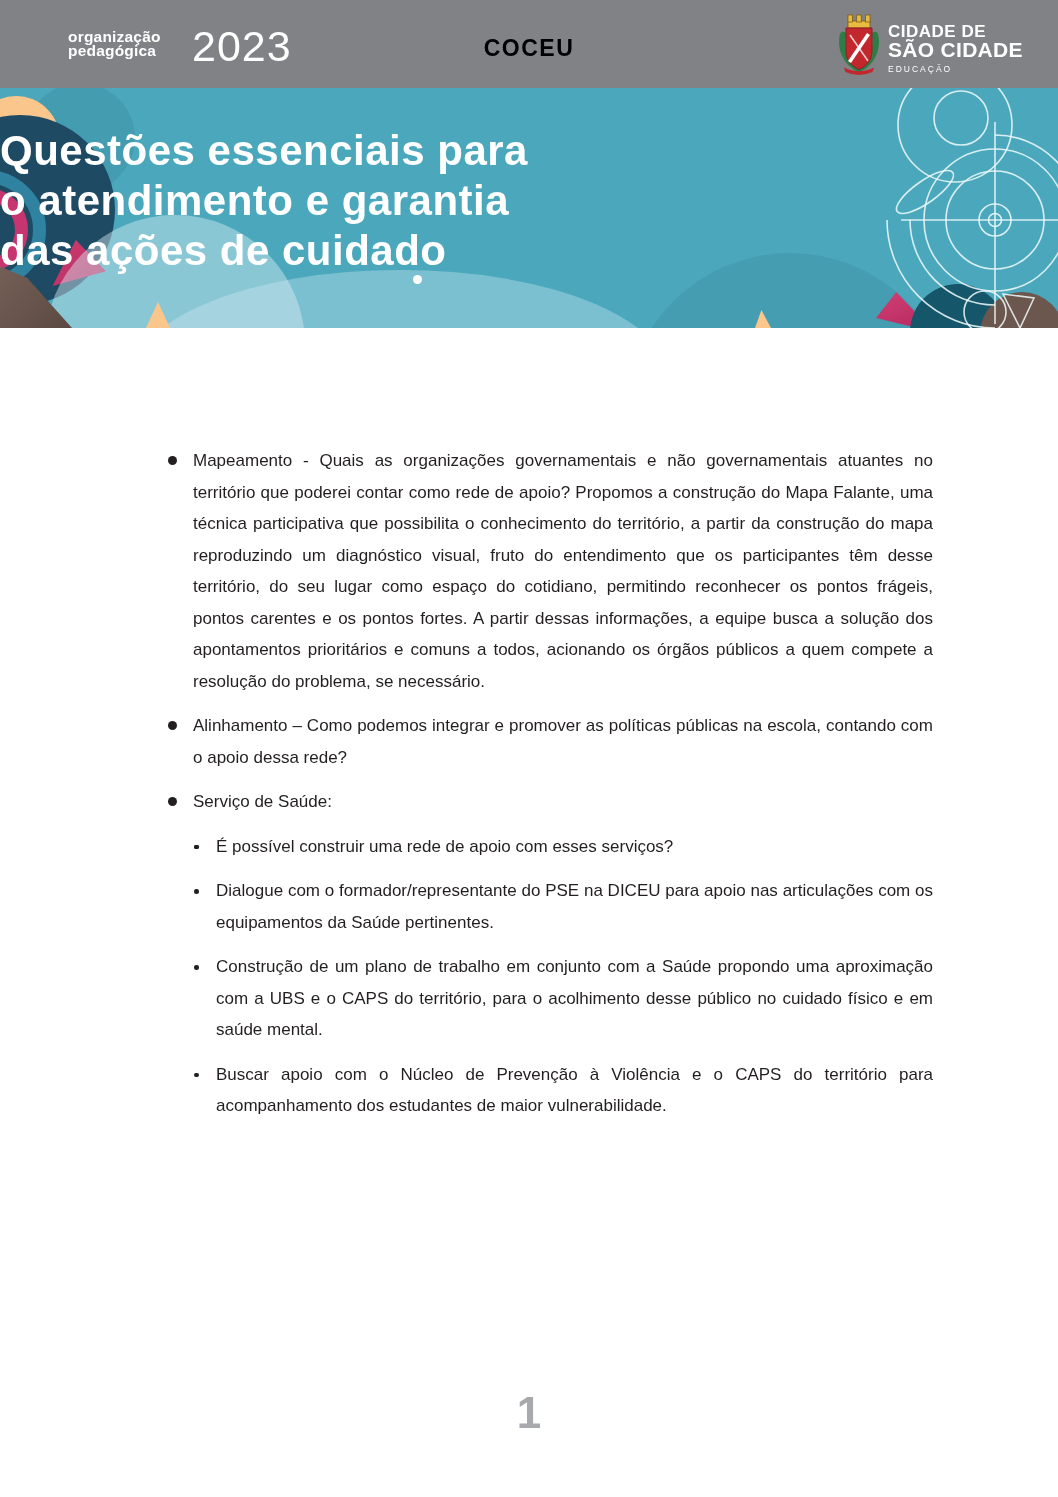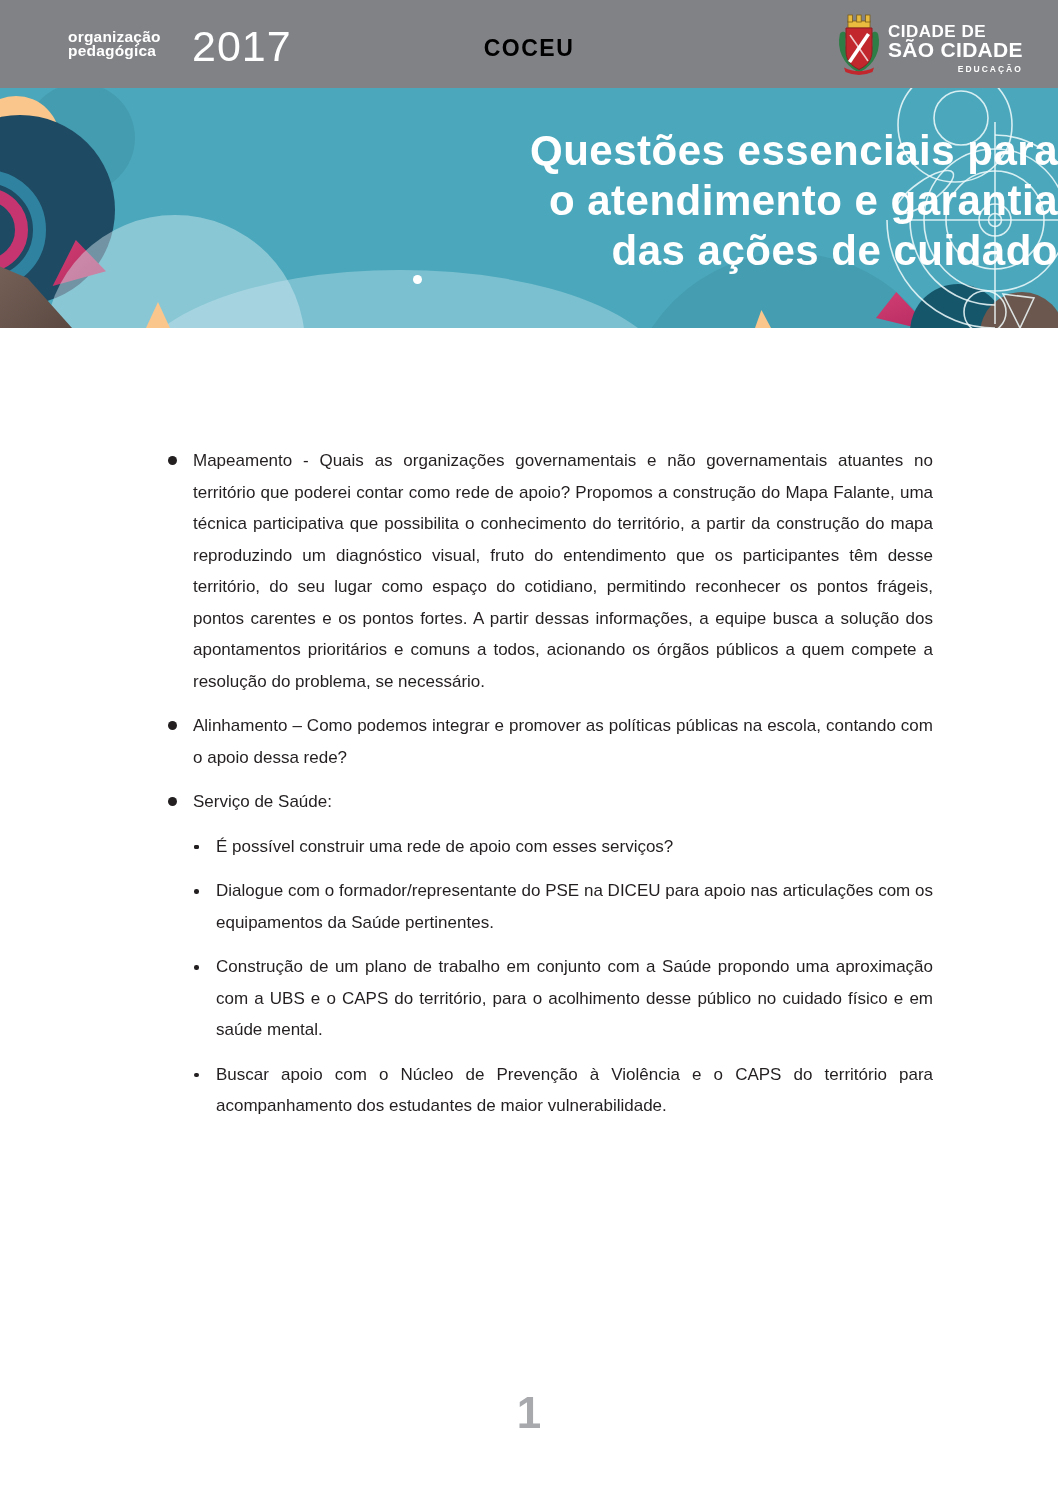--- a/index.html
+++ b/index.html
@@ -13,21 +13,21 @@
   .logo-block { position:absolute; left:68px; top:30px; color:#fff; font-weight:700;
                 font-size:15.5px; line-height:13.5px; letter-spacing:.2px; }
   .year { position:absolute; left:192px; top:22px; color:#fff; font-size:43px;
           font-weight:400; letter-spacing:1px; }
   .coceu { position:absolute; left:0; top:35px; width:1058px; text-align:center;
            color:#000000; font-weight:700; font-size:23px; letter-spacing:1.5px; }
   .crest { position:absolute; left:836px; top:13px; width:46px; height:62px; }
   .city-text { position:absolute; left:888px; top:24px; color:#fff; }
   .city-l1 { font-size:17px; font-weight:700; letter-spacing:.5px; line-height:15px; }
   .city-l2 { font-size:21px;  font-weight:700; letter-spacing:.3px; line-height:22px; }
-  .city-l3 { font-size:8.5px; font-weight:700; letter-spacing:2px;  line-height:12px; margin-top:2px;text-align:right; }
+  .city-l3 { font-size:8.5px; font-weight:400; letter-spacing:2px;  line-height:12px; margin-top:2px; }
 
   
   .banner { position:absolute; top:88px; left:0; width:1058px; height:240px;
             background:#4BA8BC; overflow:hidden; }
   .shape { position:absolute; }
   .circ { border-radius:50%; }
 
   .faint-circle-tl   { left:25px;  top:-5px;  width:110px; height:110px; background:rgba(35,85,105,.15); }
   .peach-circle      { left:-28px; top:8px;   width:88px;  height:88px;  background:#FAC68C; }
   .navy-circle       { left:-75px; top:27px;  width:190px; height:190px; background:#1E4A63; }
@@ -51,21 +51,21 @@
   .peach-tri-2       { left:755px; top:222px; width:16px;  height:18px;  background:#FAC68C;
                        clip-path:polygon(40% 0, 100% 100%, 0 100%); }
   .peach-arc-r       { left:950px; top:224px; width:120px; height:60px;  border-radius:50%; background:#FAC68C; }
   .pink-triangle-r   { left:876px; top:204px; width:58px;  height:40px;
                        background:linear-gradient(160deg,#D23F72,#B32960);
                        clip-path:polygon(35% 0, 100% 100%, 0 65%); }
   .darkteal-blob     { left:910px; top:196px; width:96px;  height:96px;  background:#15566B; }
   .brown-blob        { left:980px; top:204px; width:84px;  height:84px;  background:#6B574D; }
   .lineart { position:absolute; left:798px; top:0; width:260px; height:240px; }
 
-  .banner-title { position:absolute; top:38px; left:0; width:1058px; text-align:right;
+  .banner-title { position:absolute; top:38px; left:0; width:1058px; text-align:left;
                   color:#fff; font-size:42px; line-height:50px; font-weight:700; letter-spacing:.5px; }
 
   
   .content { position:absolute; left:181px; top:433px; width:764px; }
   .content ul { list-style:none; margin:12px; padding:0; }
   .content li { position:relative; margin-bottom:13px; font-size:17px; line-height:31.5px;
                 color:#231F20; text-align:justify; }
   .content li.li2 { padding-left:23px; }
   .marker { position:absolute; border-radius:50%; background:#231F20; }
   .li1 > .marker { left:-25px; top:11px; width:9px; height:9px; }
@@ -78,21 +78,21 @@
 </head>
 <body>
 
 <div class="page">
 
   <div class="topbar">
     <div class="logo-block">
       <div>organização</div>
       <div>pedagógica</div>
     </div>
-    <div class="year">2017</div>
+    <div class="year">2023</div>
     <div class="coceu">COCEU</div>
 
     <svg class="crest" viewBox="0 0 46 62" aria-hidden="true">
       <g fill="#E9BC40" stroke="#7A5C18" stroke-width="0.8">
         <rect x="12" y="8" width="22" height="7"></rect>
         <rect x="12" y="2" width="4.5" height="7"></rect>
         <rect x="20.7" y="2" width="4.5" height="7"></rect>
         <rect x="29.5" y="2" width="4.5" height="7"></rect>
       </g>
       <path d="M7,22 C4,36 10,49 23,56" stroke="#2E7D46" stroke-width="6.5" fill="none" stroke-linecap="round"></path>

